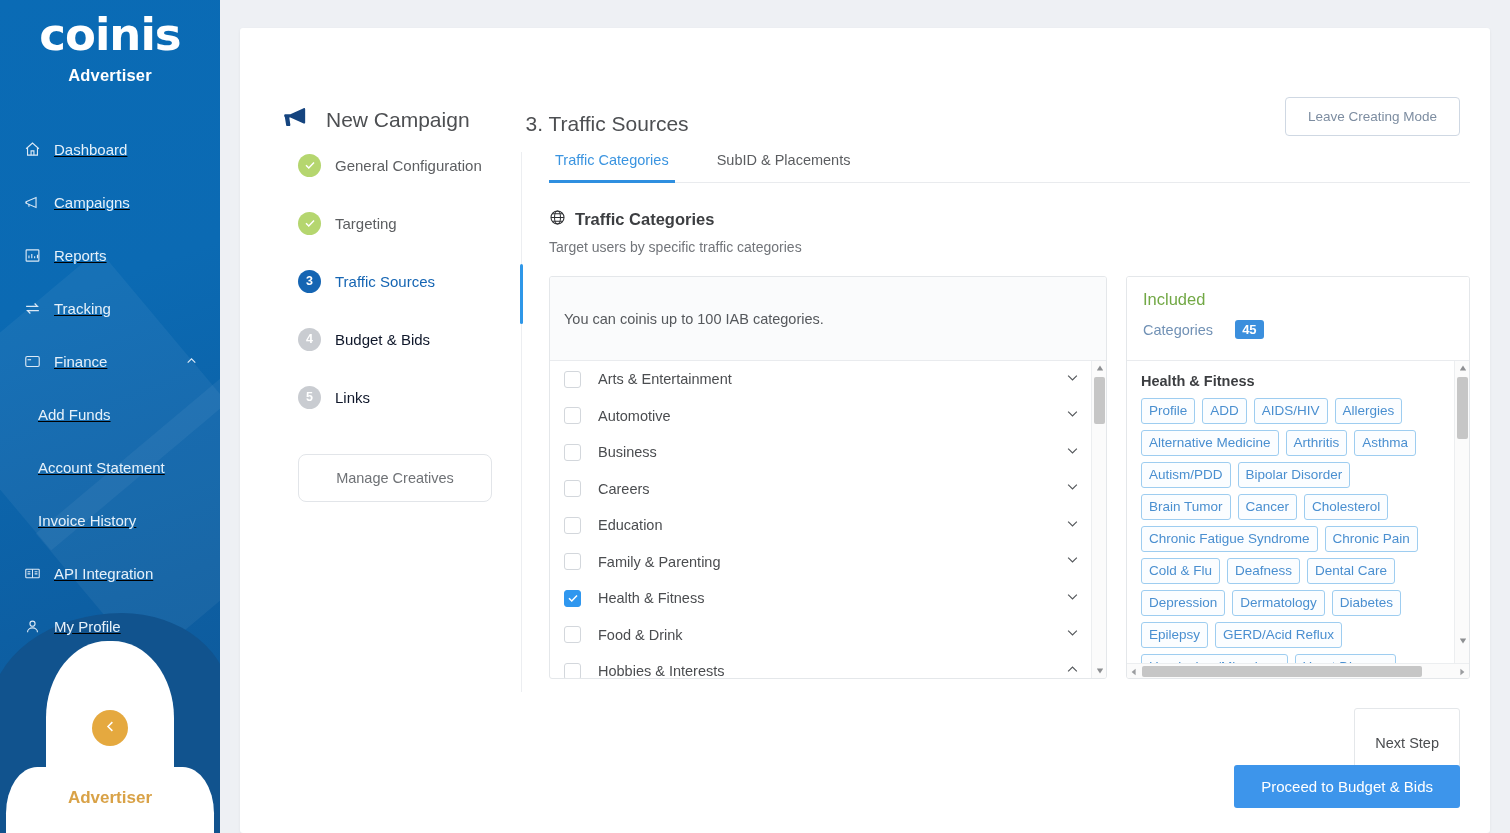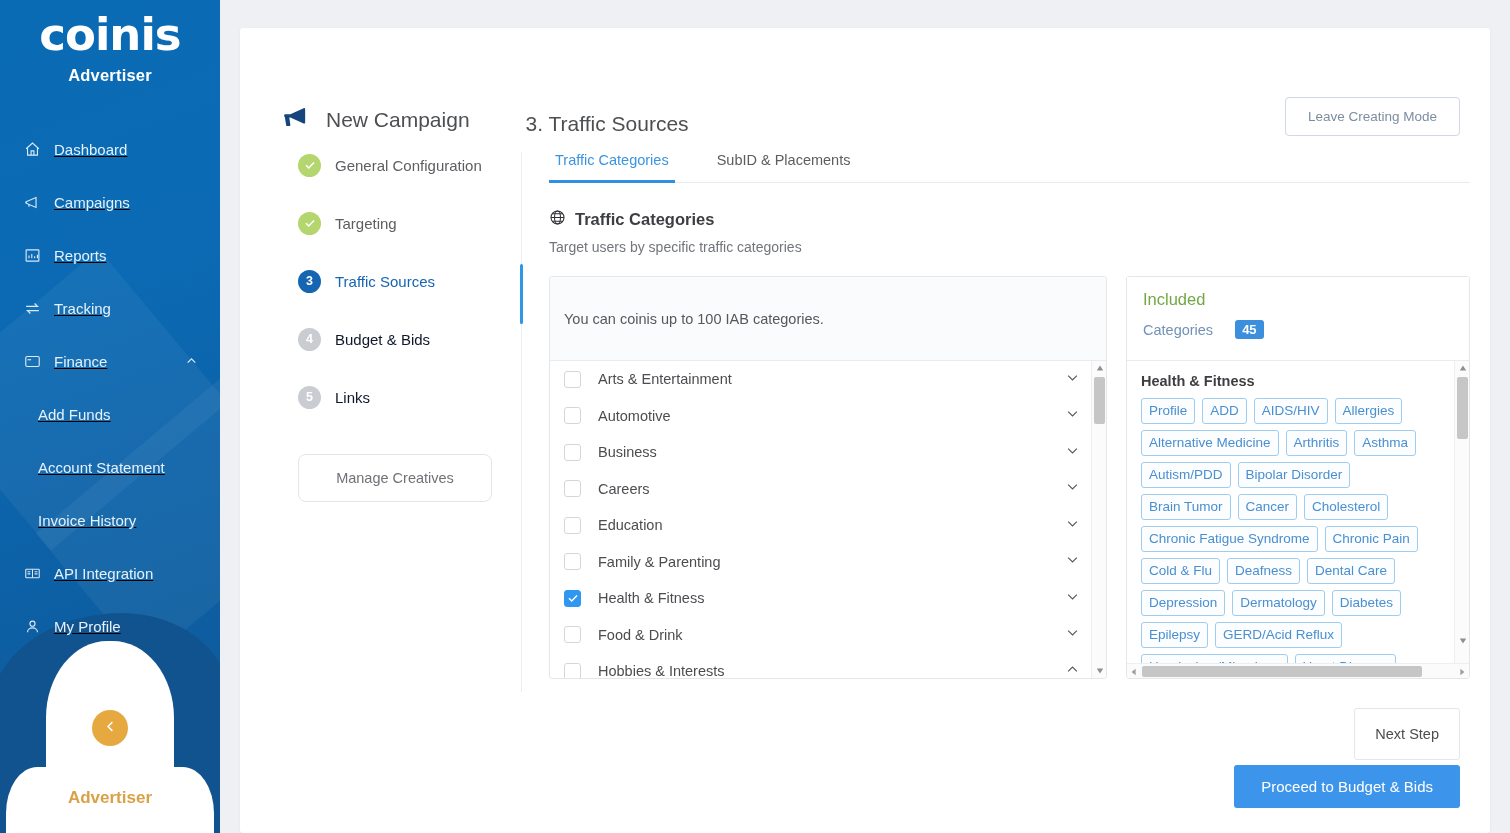--- a/index.html
+++ b/index.html
@@ -239,21 +239,21 @@
     display: flex; align-items: center; justify-content: center;
   }
   .hbar-l { left: 0; } .hbar-r { right: 0; }
   .hbar-thumb { position: absolute; top: 2px; height: 11px; background: #c6c6c6; border-radius: 2px; }
 
   
   #footer { position: absolute; right: 30px; bottom: 0; width: 440px; }
   #next-step-btn {
     position: absolute; right: 0; top: -125px;
     border: 1px solid #e4e7ea; background: #fff; color: #4b4d50;
-    font-size: 14.5px; border-radius: 3px; padding: 17px 20px; cursor: pointer;
+    font-size: 14.5px; border-radius: 3px; padding: 26px 20px; cursor: pointer;
     font-family: "Liberation Sans", sans-serif;
   }
   #proceed-btn {
     position: absolute; right: 0; top: -68px;
     background: #3d95eb; border: none; color: #fff;
     font-size: 15px; border-radius: 3px; padding: 13px 27px; cursor: pointer;
     font-family: "Liberation Sans", sans-serif;
   }
 </style>
 </head>

